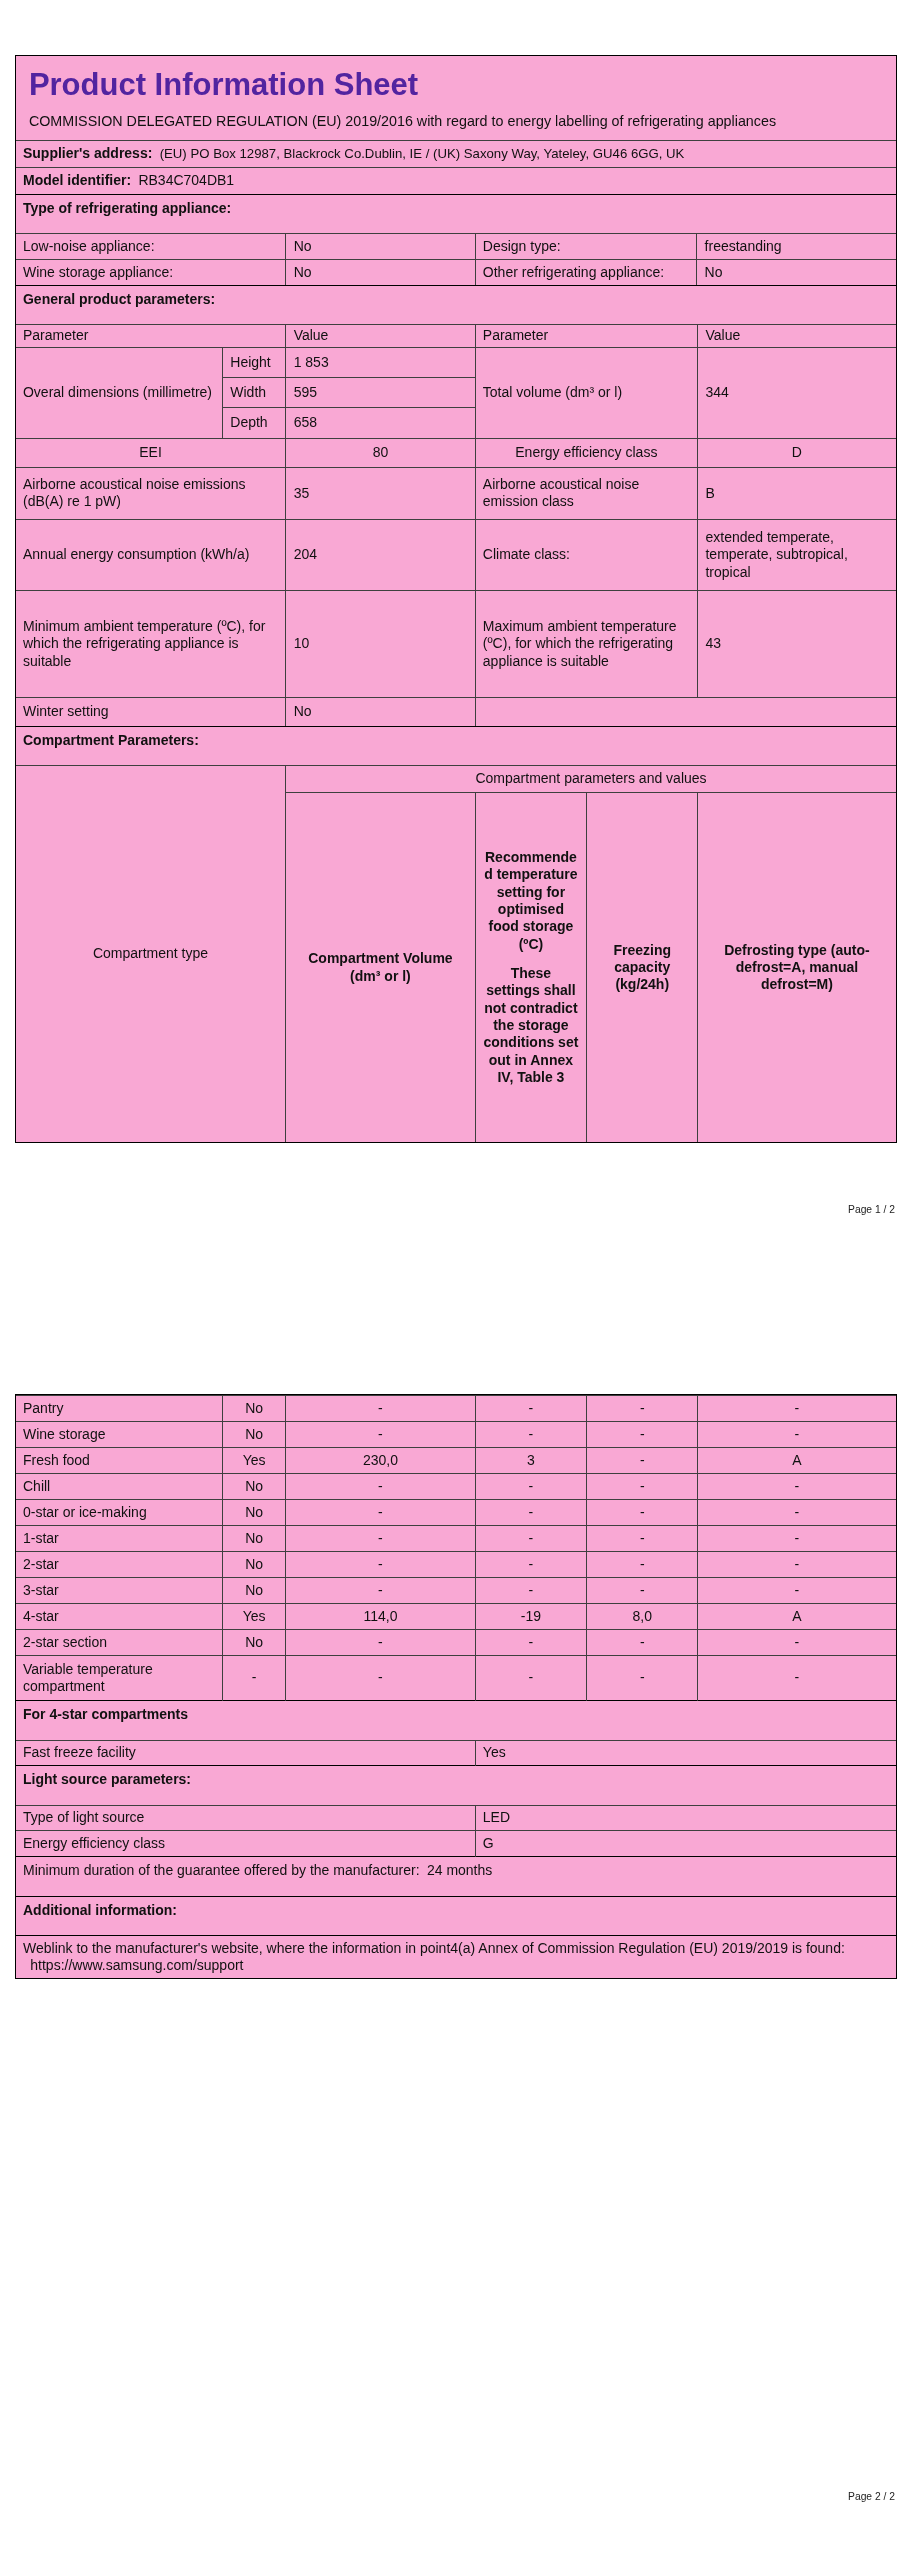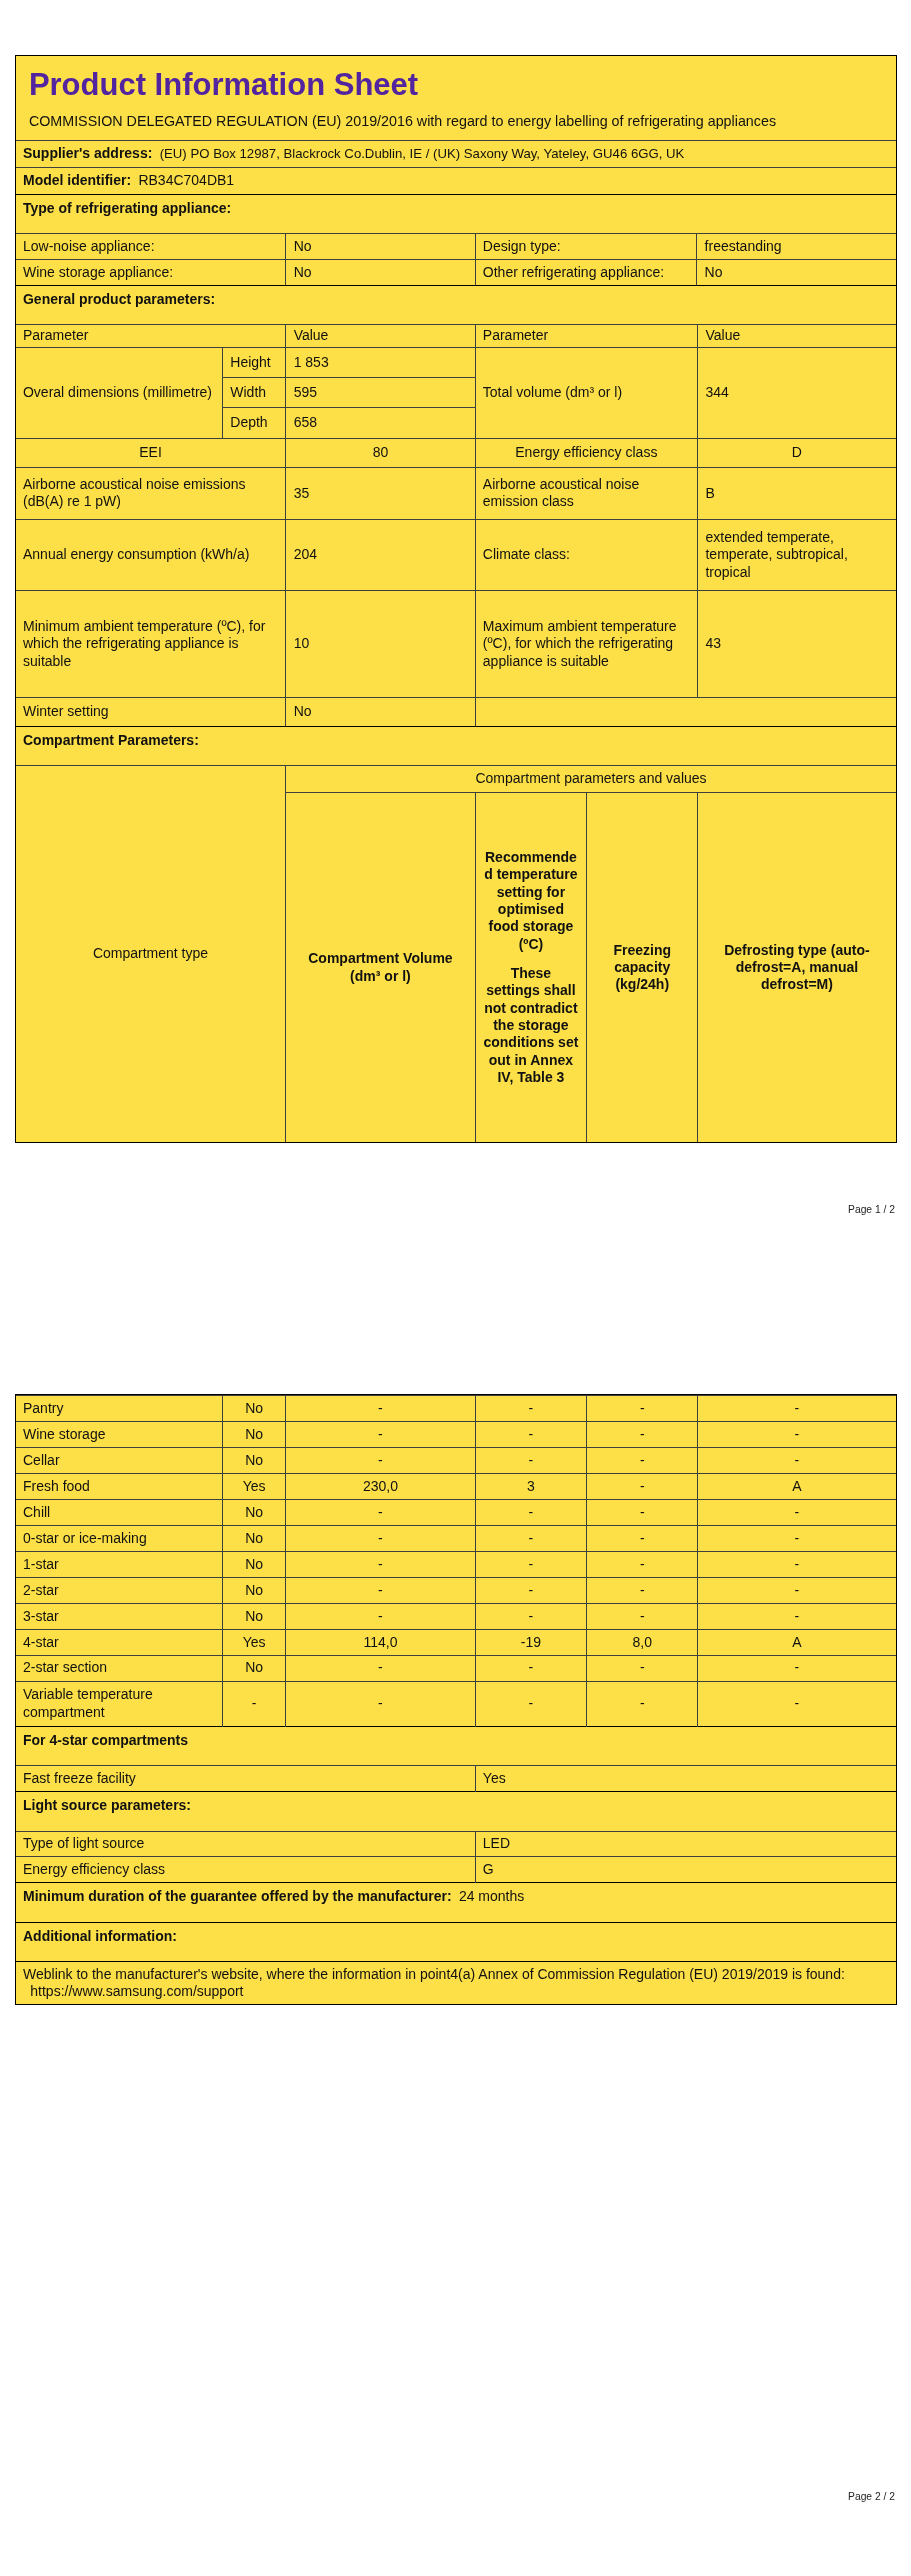--- a/index.html
+++ b/index.html
@@ -1,21 +1,21 @@
 <!DOCTYPE html>
 <html style="font-size:11.7px"><head>
 <meta charset="utf-8">
 <style>
   html,body{margin:0;padding:0;}
   body{
     width:911px;height:2576px;position:relative;background:#ffffff;
     font-family:"Liberation Sans", sans-serif;color:#111;
   }
   .sheet{
-    position:absolute;left:14.7px;width:882px;background:#fde047;
+    position:absolute;left:14.7px;width:882px;background:#f9a8d4;
     border:1.5px solid #000;box-sizing:border-box;
   }
   .p1{top:55px;}
   .p2{top:1394px;}
   .pagefoot{position:absolute;right:16px;font-size:10.3px;color:#222;}
   .f1{top:1204px;}
   .f2{top:2491px;}
 
   
   .block{border-top:0.7px solid #3f3f3f;}
@@ -53,21 +53,21 @@
   tr.minmax>td{height:98px;}
   tr.winter>td{height:20.6px;}
   tr.grouphead>td{height:19px;}
   tr.tallrow>td{height:342px;font-weight:bold;}
   .tallcell .para2{margin-top:11.7px;}
   .tallcell{text-align:center;}
 
   
   tr.r>td{height:17.6px;}
   tr.vartemp>td{height:37px;}
-  .inline-lbl{font-weight:bold;}
+  .inline-lbl{font-weight:normal;}
   .inline-val{margin-left:7.3px;font-weight:normal;}
   .weblink-cell{padding:5.9px 7.3px 14.7px 7.3px;}
   .url{color:#111;text-decoration:none;}
 </style>
 </head>
 <body>
 
 <div class="sheet p1">
 
   <div class="titleblock">
@@ -229,28 +229,20 @@
     </tr>
     <tr class="r">
       <td class="el">Wine storage</td>
       <td class="c">No</td>
       <td class="c">-</td>
       <td class="c">-</td>
       <td class="c">-</td>
       <td class="er c">-</td>
     </tr>
     <tr class="r">
-      <td class="el">Cellar</td>
-      <td class="c">No</td>
-      <td class="c">-</td>
-      <td class="c">-</td>
-      <td class="c">-</td>
-      <td class="er c">-</td>
-    </tr>
-    <tr class="r">
       <td class="el">Fresh food</td>
       <td class="c">Yes</td>
       <td class="c">230,0</td>
       <td class="c">3</td>
       <td class="c">-</td>
       <td class="er c">A</td>
     </tr>
     <tr class="r">
       <td class="el">Chill</td>
       <td class="c">No</td>

